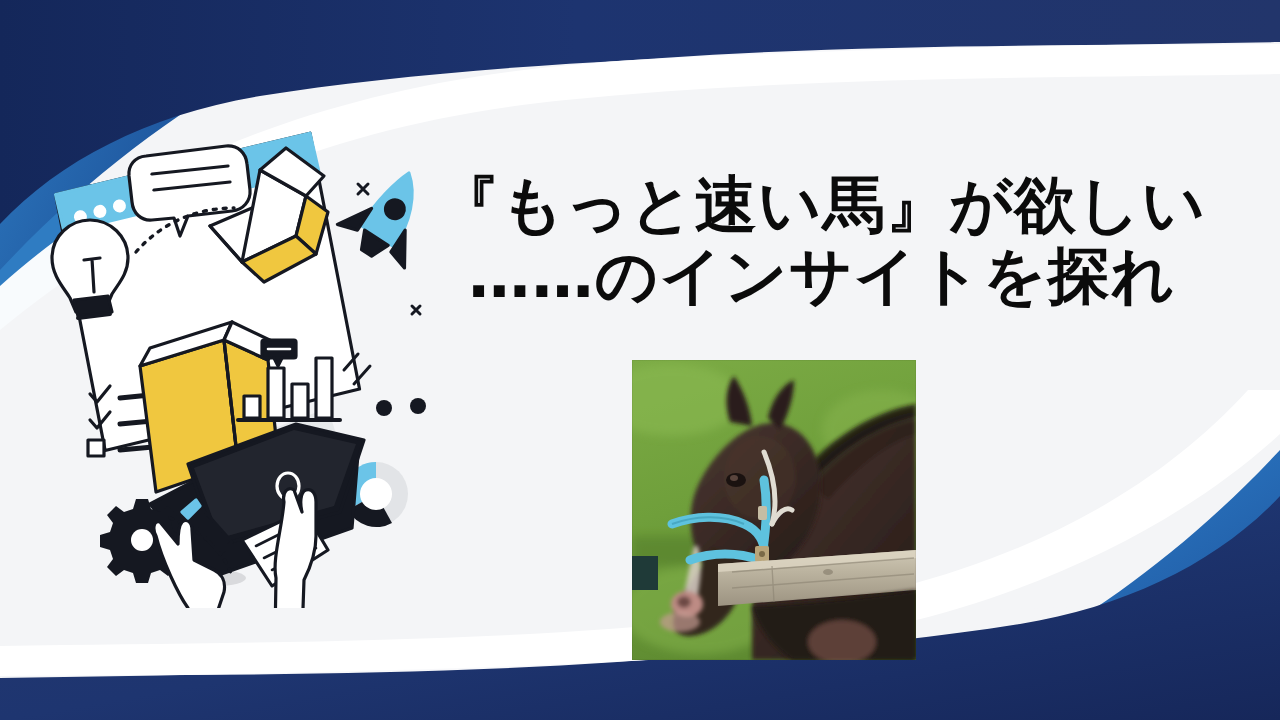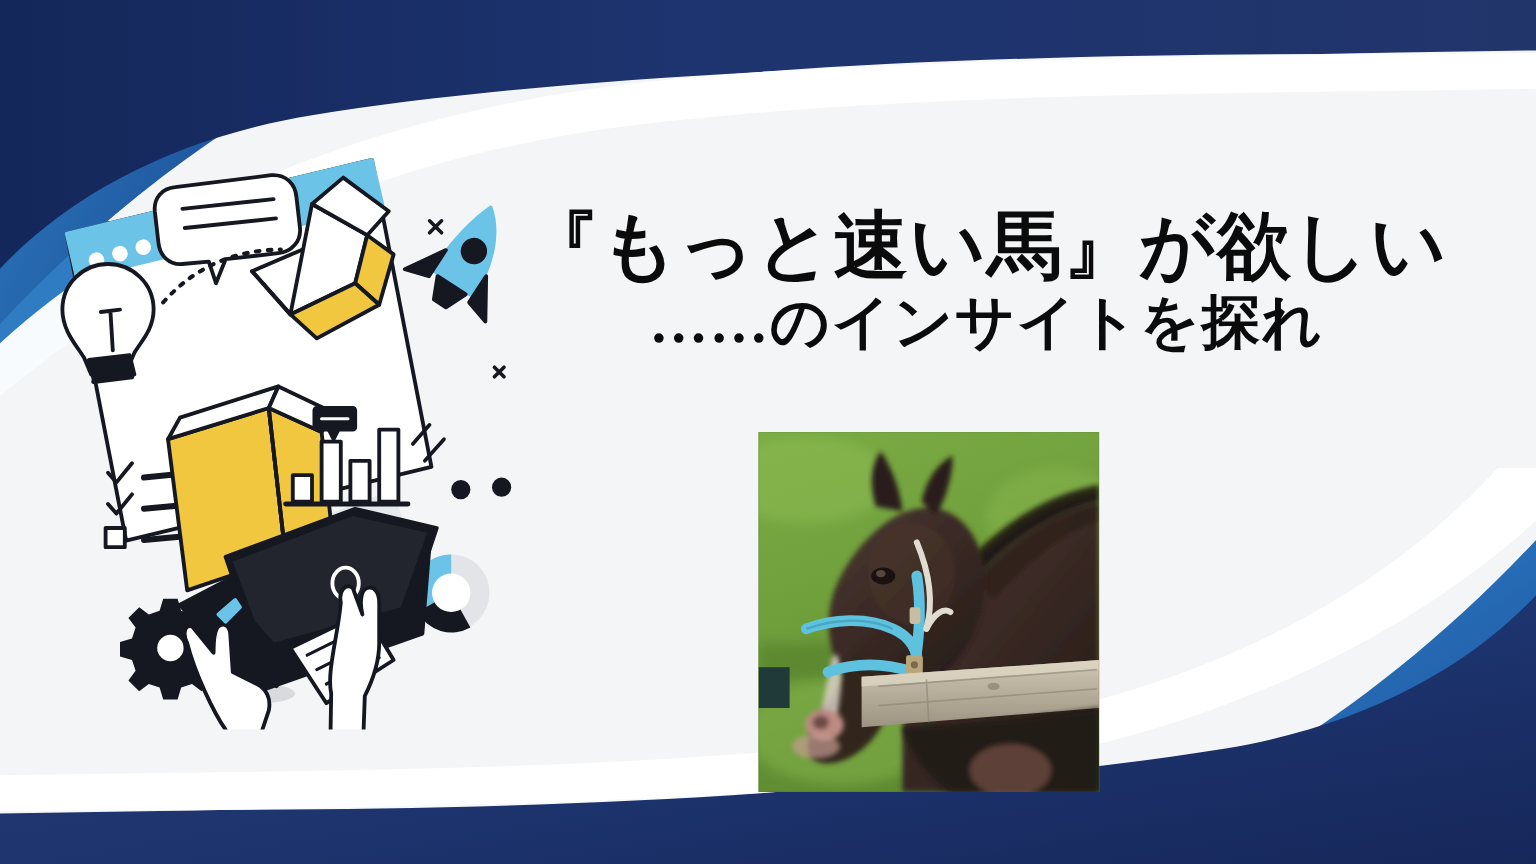--- a/index.html
+++ b/index.html
@@ -47,21 +47,21 @@
     letter-spacing: 0.02em;
     font-weight: 700;
     font-size: 62px;
     font-family: "DejaVu Sans", "Liberation Sans", sans-serif;
   }
   .title-line {
     display: block;
     white-space: nowrap;
   }
   .title-line-1 { font-size: 62px; }
-  .title-line-2 { font-size: 49px; margin-top: 6px; font-family: Liberation Serif, serif; }
+  .title-line-2 { font-size: 62px; margin-top: 6px; }
 
   
   .photo-frame {
     position: absolute;
     left: 632px;
     top: 360px;
     width: 284px;
     height: 300px;
     overflow: hidden;
     background: #6f9b3f;

